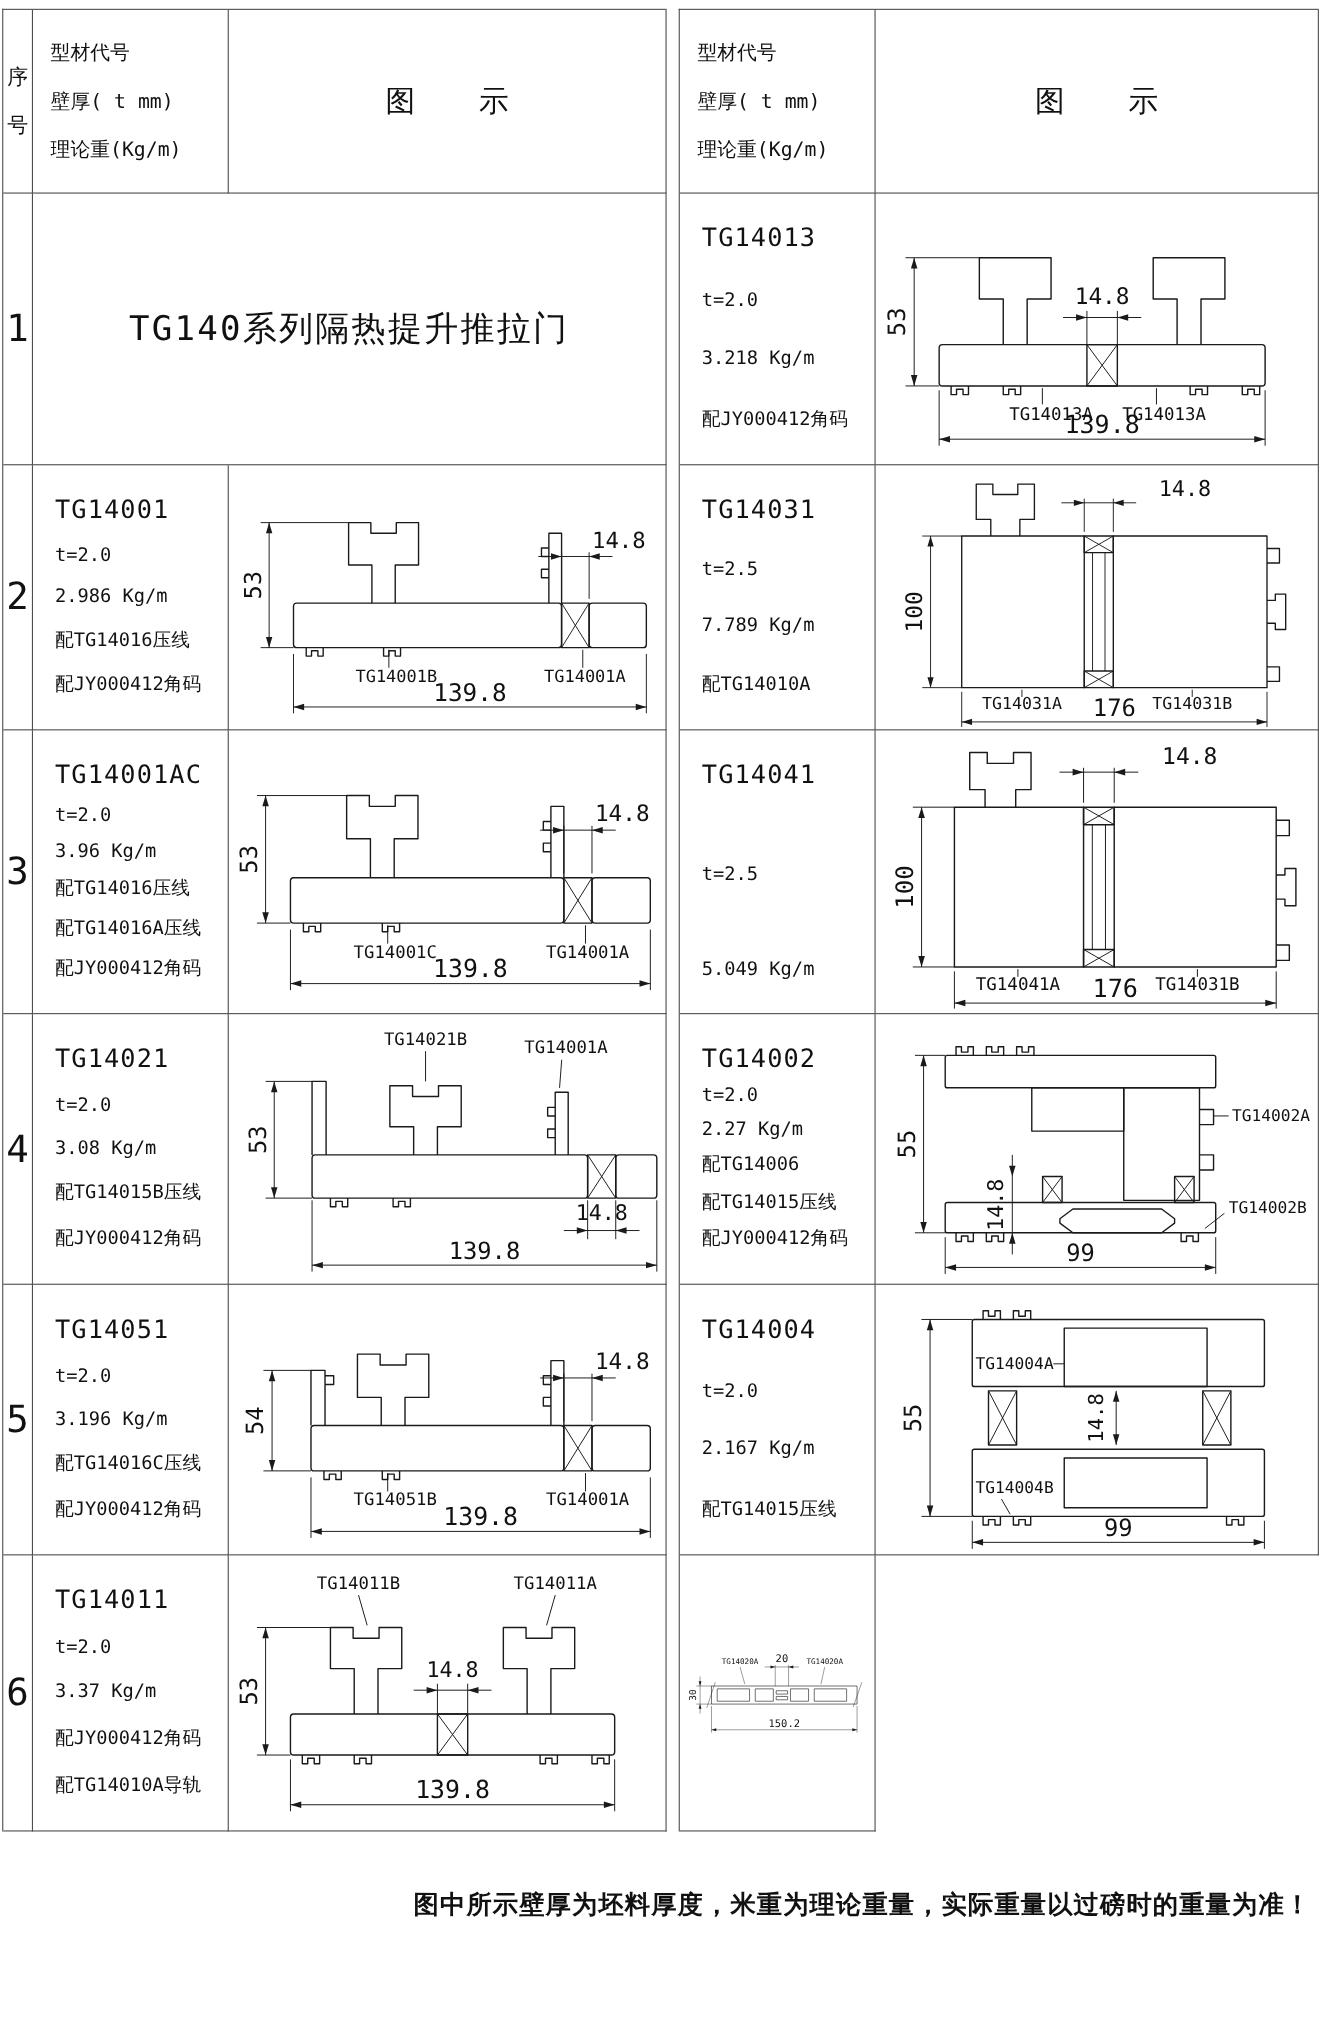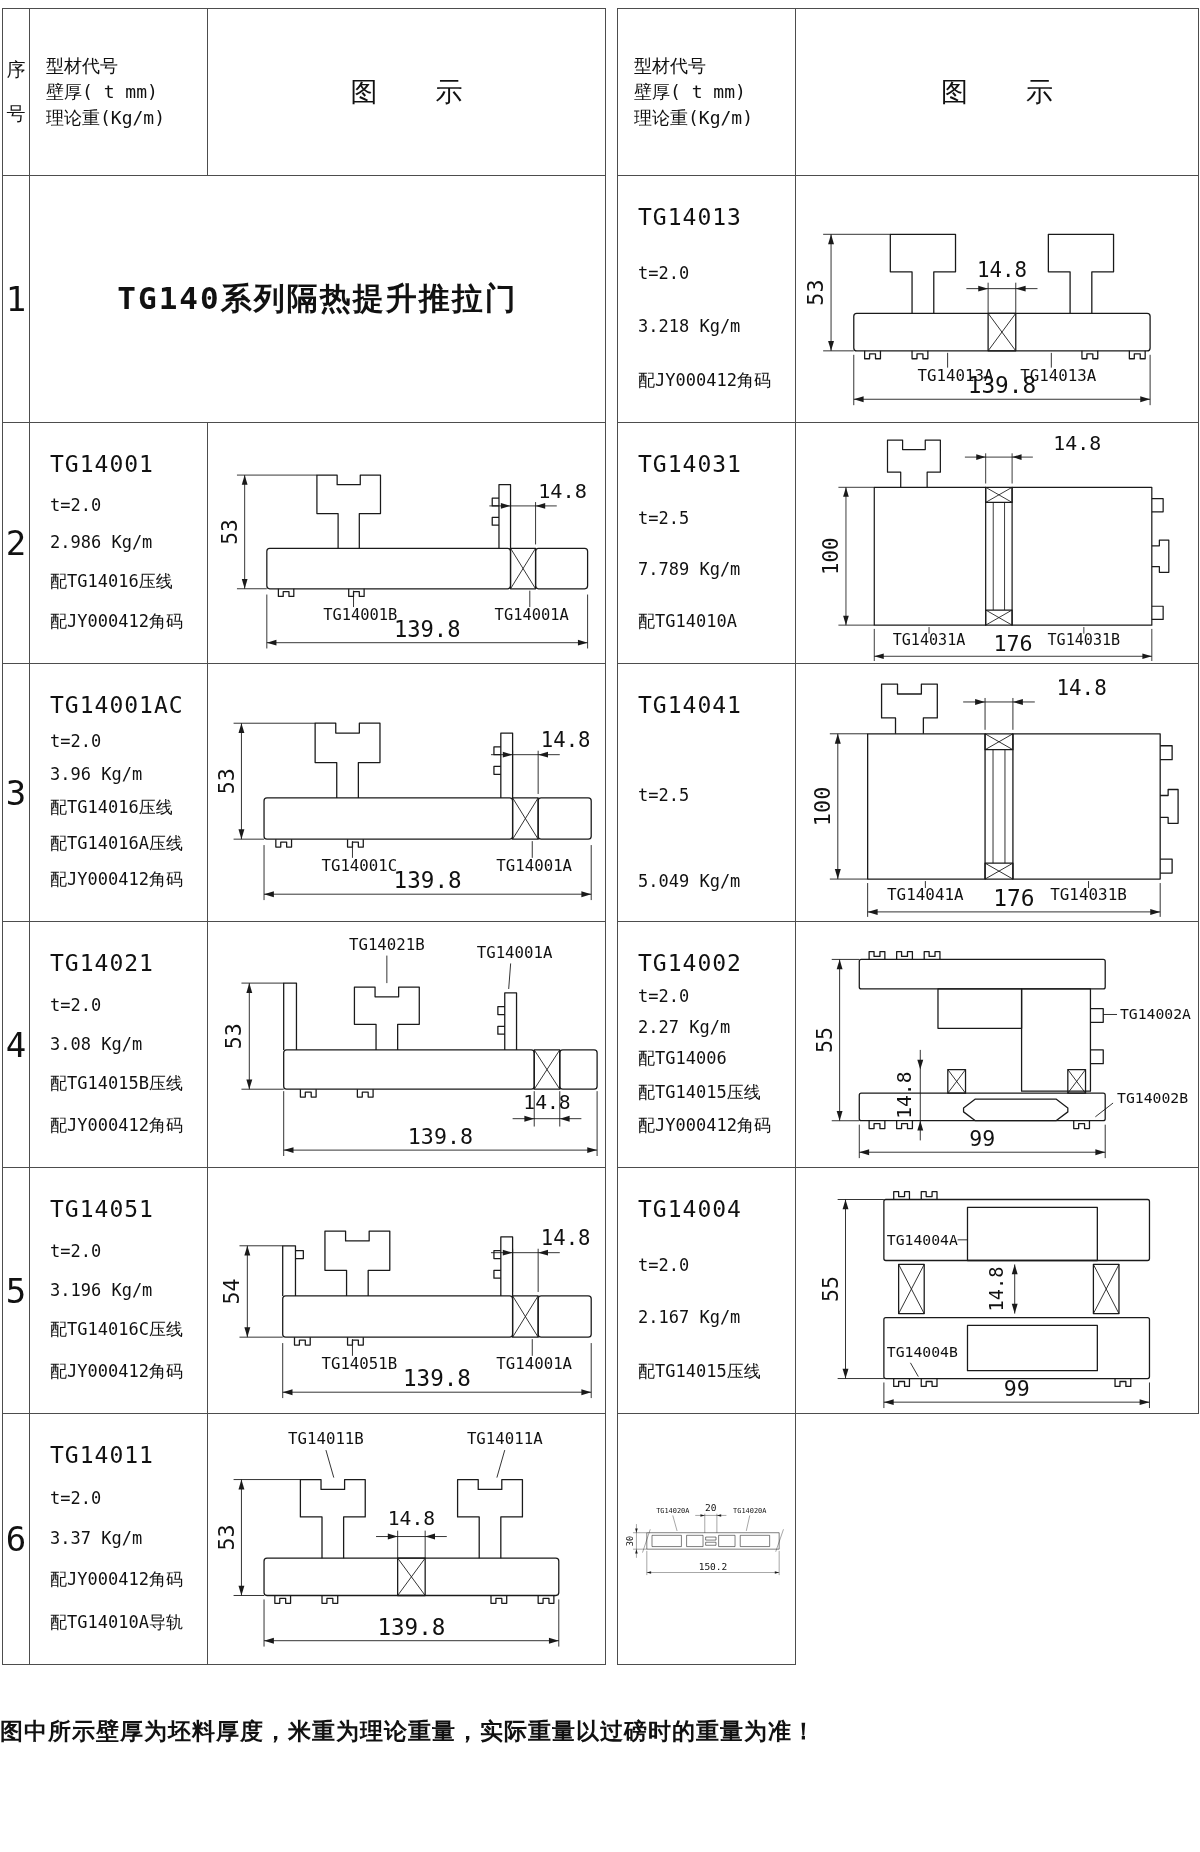--- a/index.html
+++ b/index.html
@@ -9,31 +9,31 @@
   }
   .tbl{position:absolute;display:grid;background:#fff;
        border-top:1px solid #4d4d4d;border-left:1px solid #4d4d4d;}
   .tbl-left{left:2px;top:8px;grid-template-columns:27px 178px 398px;
        grid-template-rows:167px 247px 241px 258px 246px 246px 251px;}
   .tbl-right{left:617px;top:8px;grid-template-columns:178px 403px;
        grid-template-rows:167px 247px 241px 258px 246px 246px 251px;}
   .c{position:relative;display:flex;box-sizing:border-box;
      border-right:1px solid #4d4d4d;border-bottom:1px solid #4d4d4d;overflow:hidden;}
   .seqh{flex-direction:column;align-items:center;justify-content:center;gap:18px;font-size:19px;}
-  .spech{flex-direction:column;justify-content:center;padding-left:16px;gap:2px;font-size:18px;}
+  .spech{flex-direction:column;justify-content:center;padding-left:16px;gap:20px;font-size:18px;}
   .diagh{align-items:center;justify-content:center;gap:58px;font-size:27px;}
   .seq{align-items:center;justify-content:center;font-size:34px;}
-  .title{align-items:center;justify-content:center;font-size:31px;font-weight:700;letter-spacing:2px;}
+  .title{align-items:center;justify-content:center;font-size:31px;font-weight:400;letter-spacing:2px;}
   .spec{flex-direction:column;justify-content:space-between;padding:28px 6px 30px 20px;}
   .spec .code{font-size:23px;letter-spacing:1px;}
   .spec .ln{font-size:17px;}
   .draw{padding:2px;}
   .draw svg{width:100%;height:100%;}
   .dt{fill:#111;font-family:"DejaVu Sans Mono",monospace;}
-  .note{position:absolute;left:0;top:1716px;width:1192px;text-align:left;
+  .note{position:absolute;left:0;top:1716px;width:1192px;text-align:right;
         font-size:23px;font-weight:600;letter-spacing:1px;}
 </style>
 </head>
 <body>
 
 <div>
 
   <div class="tbl tbl-left">
     <div class="c seqh">
       <span>序</span>

